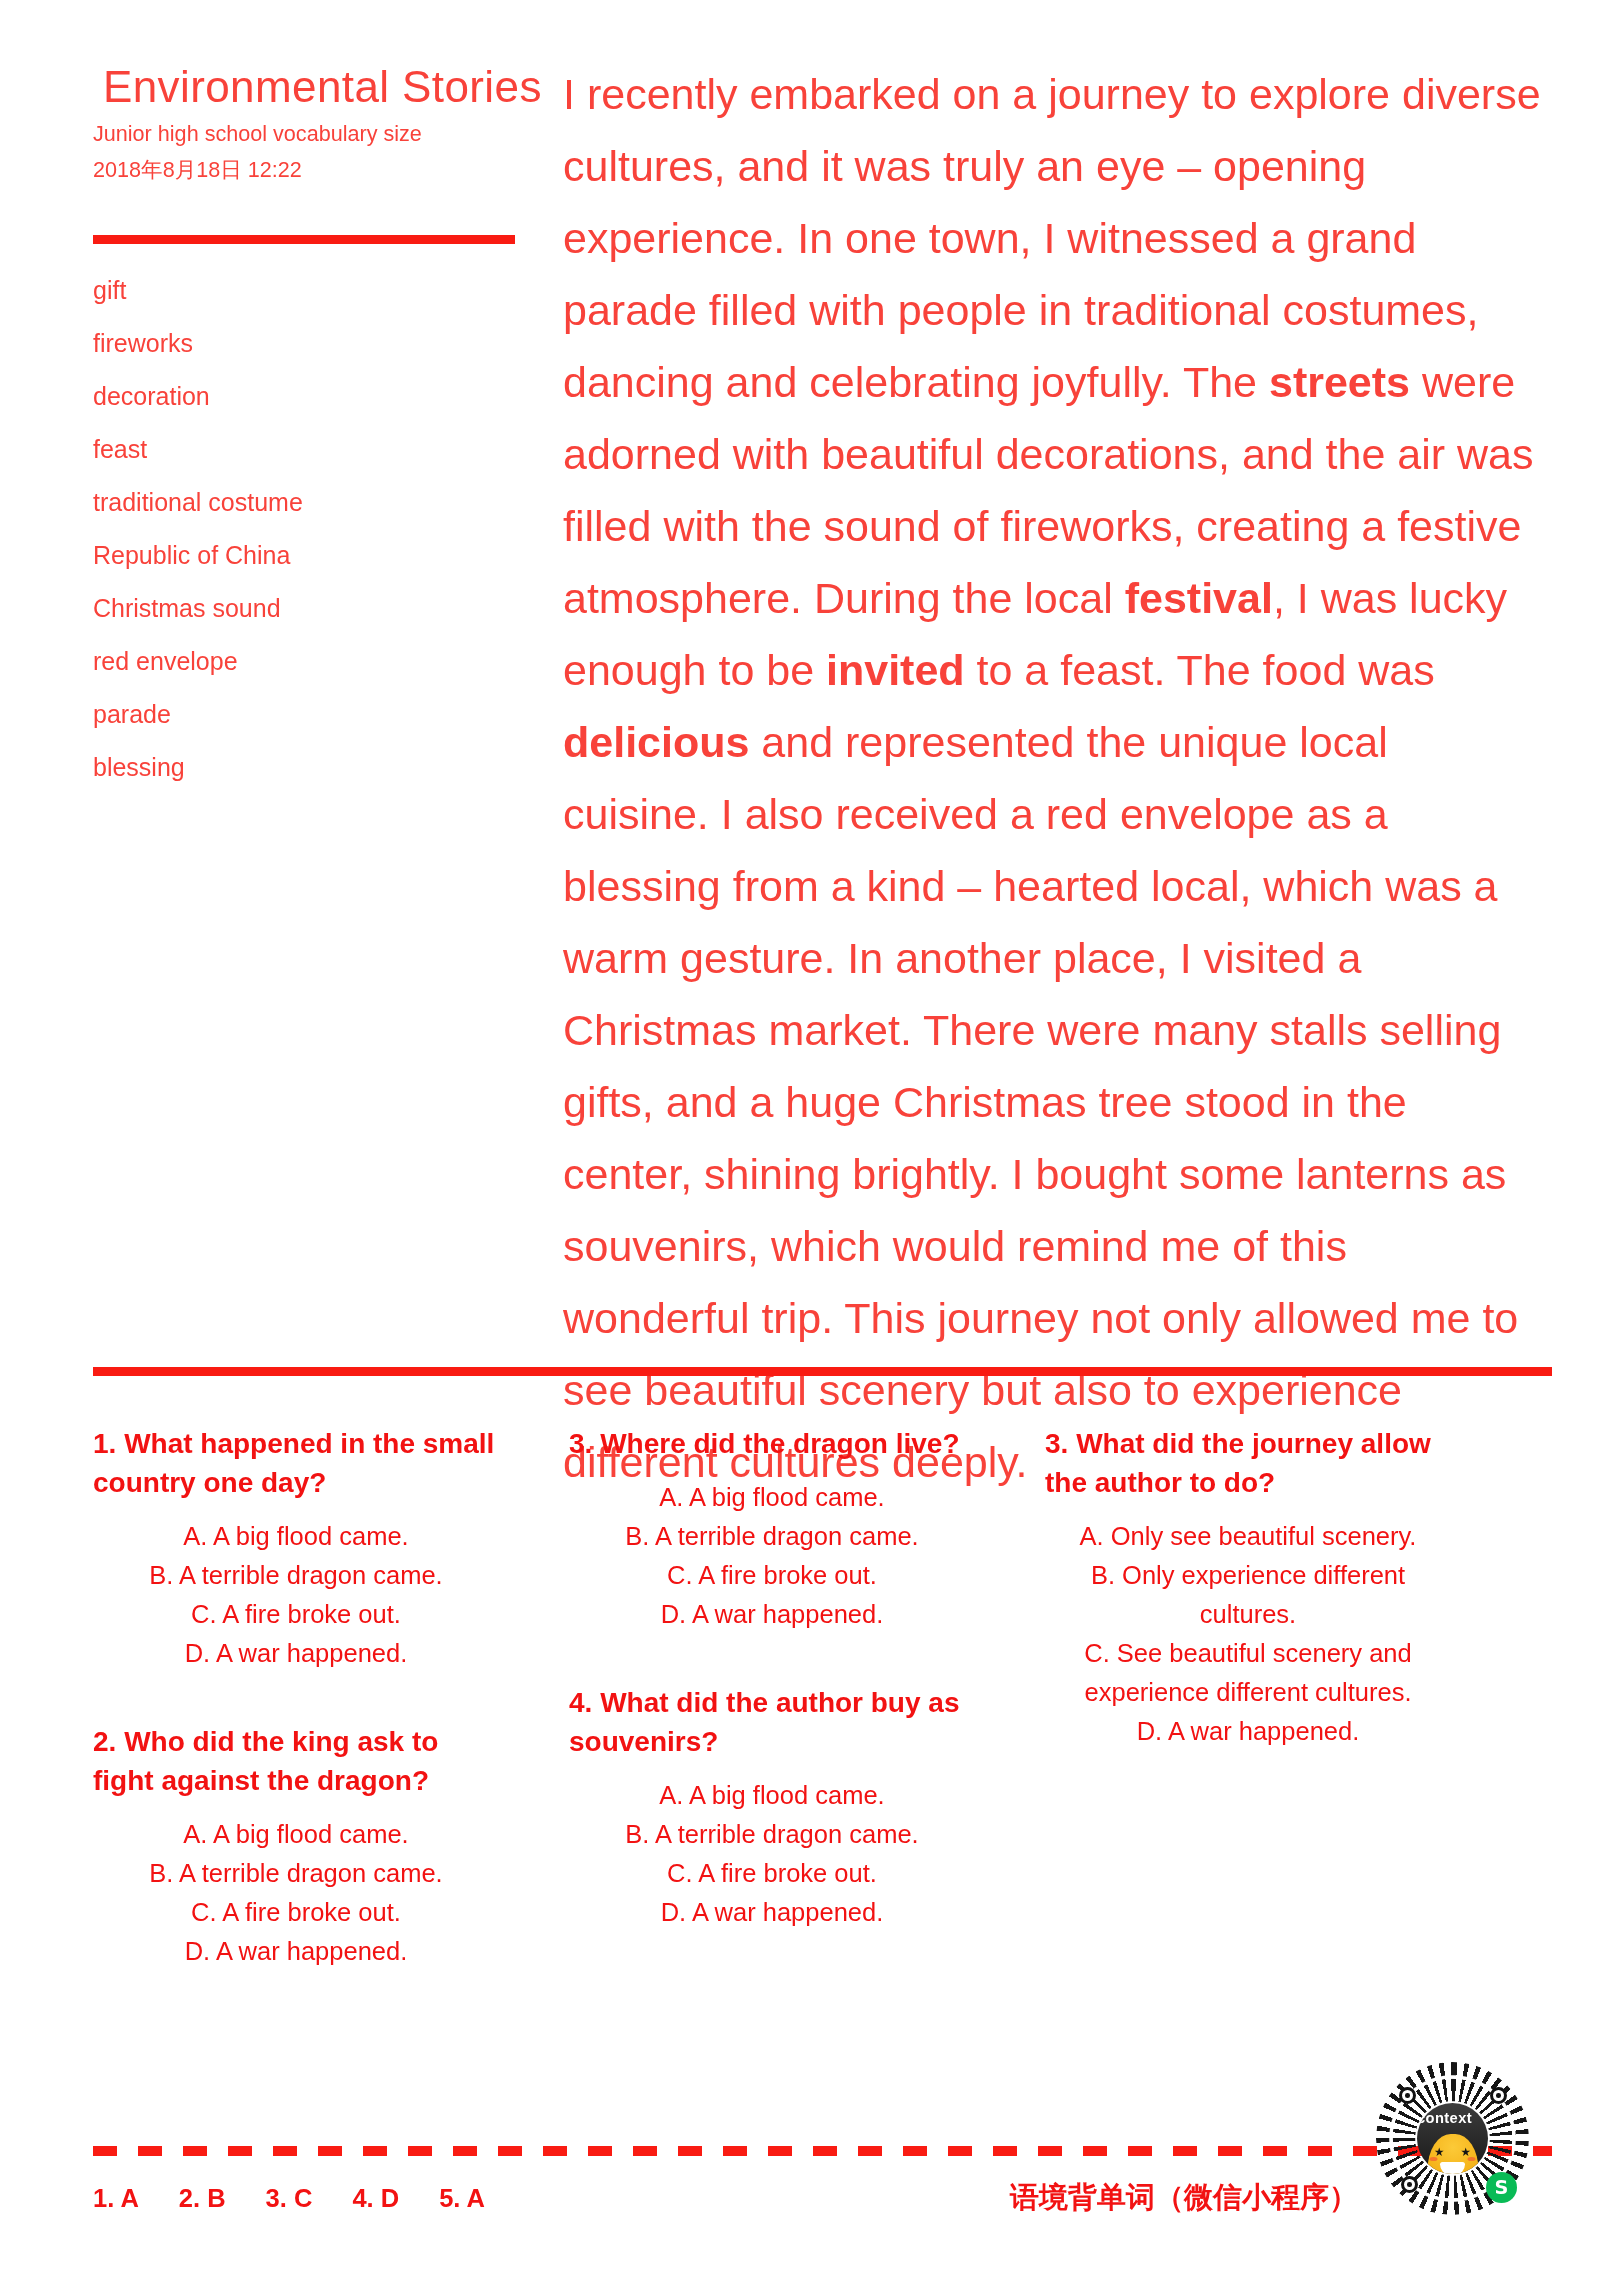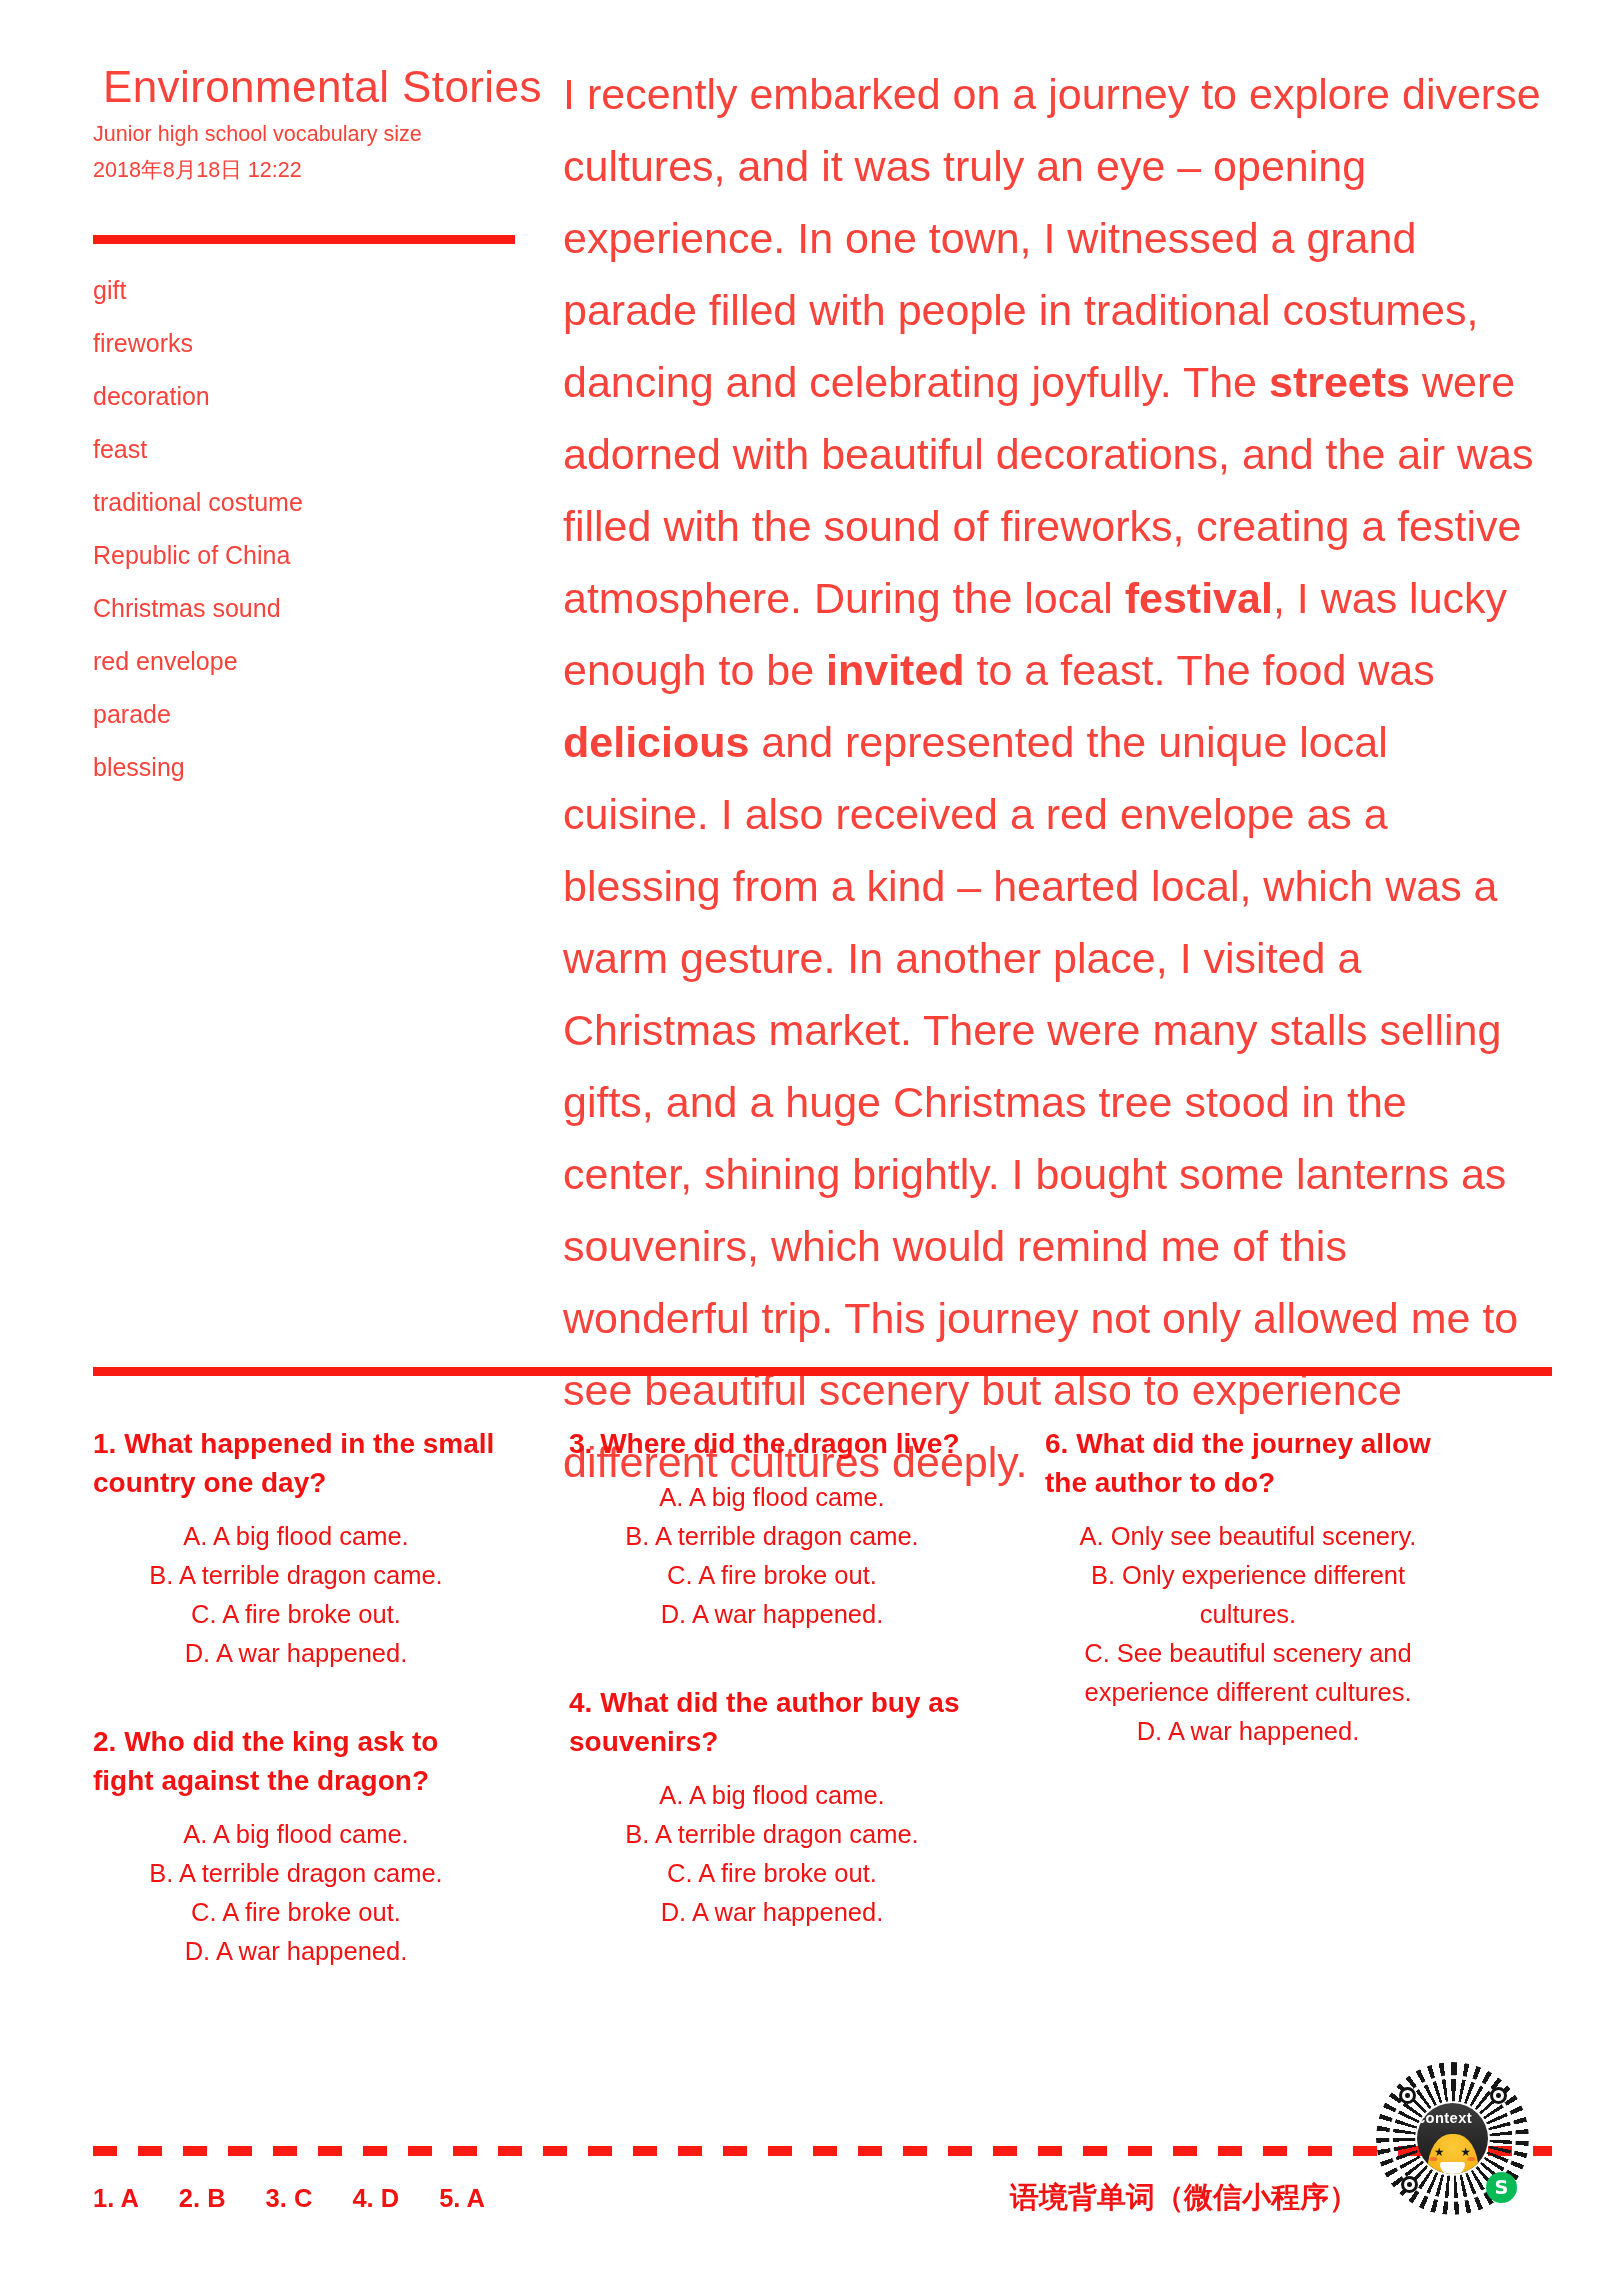--- a/index.html
+++ b/index.html
@@ -161,21 +161,21 @@
           <div class="q-opts">
             <div class="q-opt">A. A big flood came.</div>
             <div class="q-opt">B. A terrible dragon came.</div>
             <div class="q-opt">C. A fire broke out.</div>
             <div class="q-opt">D. A war happened.</div>
           </div>
         </div>
       </div>
     <div class="q-col">
         <div class="question">
-          <div class="q-head">6. What did the journey allow the author to do?</div>
+          <div class="q-head">3. What did the journey allow the author to do?</div>
           <div class="q-opts">
             <div class="q-opt">A. Only see beautiful scenery.</div>
             <div class="q-opt">B. Only experience different cultures.</div>
             <div class="q-opt">C. See beautiful scenery and experience different cultures.</div>
             <div class="q-opt">D. A war happened.</div>
           </div>
         </div>
       </div>
   </div>
 

